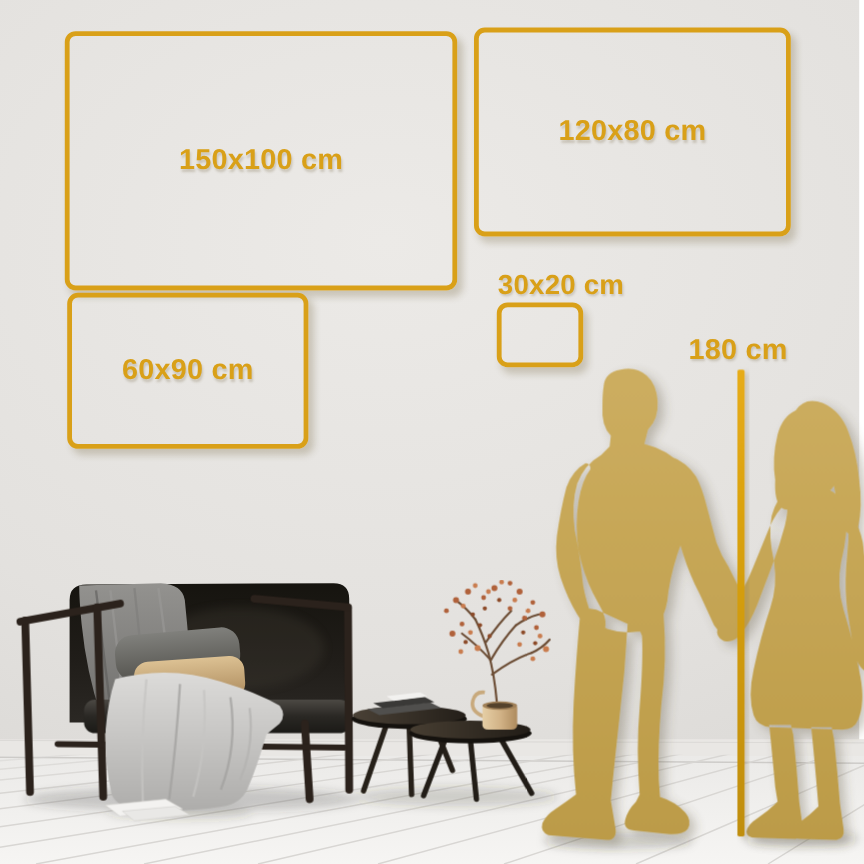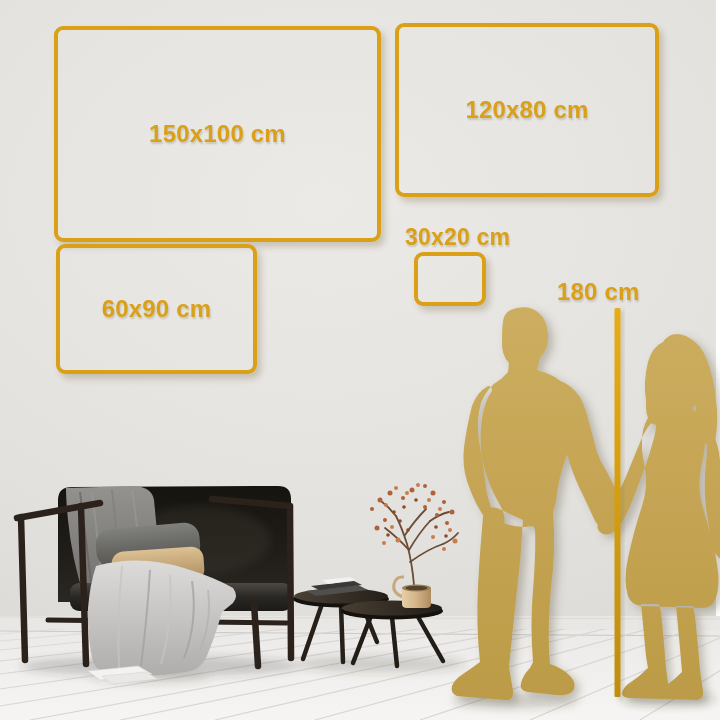--- a/index.html
+++ b/index.html
@@ -13,22 +13,22 @@
          display:flex;align-items:center;justify-content:center;}
   .size-label{font-weight:bold;color:var(--accent-gold,#D9A018);
          font-size:24px;letter-spacing:.2px;line-height:1;
          text-shadow:1px 2px 2px rgba(90,75,30,.22);}
   #frame-150x100{left:54px;top:26px;width:327px;height:216px;}
   #frame-120x80 {left:395px;top:23px;width:264px;height:174px;}
   #frame-60x90  {left:56px;top:244px;width:201px;height:130px;}
   #frame-60x40  {left:265px;top:251px;width:132px;height:92px;}
   #frame-60x40 .size-label{font-size:23px;}
   #frame-30x20  {left:414px;top:252px;width:72px;height:54px;}
-  #label-30x20  {position:absolute;left:405px;top:226px;width:125px;font-size:23px;}
-  #ruler-label  {position:absolute;left:557px;top:280px;width:116px;text-align:left;font-size:24px;}
+  #label-30x20  {position:absolute;left:405px;top:226px;width:125px;text-align:center;font-size:23px;}
+  #ruler-label  {position:absolute;left:557px;top:280px;width:116px;text-align:center;font-size:24px;}
   #scene{position:absolute;left:0;top:0;pointer-events:none;}
 </style>
 </head>
 <body>
 
 <div id="stage">
 
   <div class="frame" id="frame-150x100">
     <span class="size-label">150x100 cm</span>
   </div>

